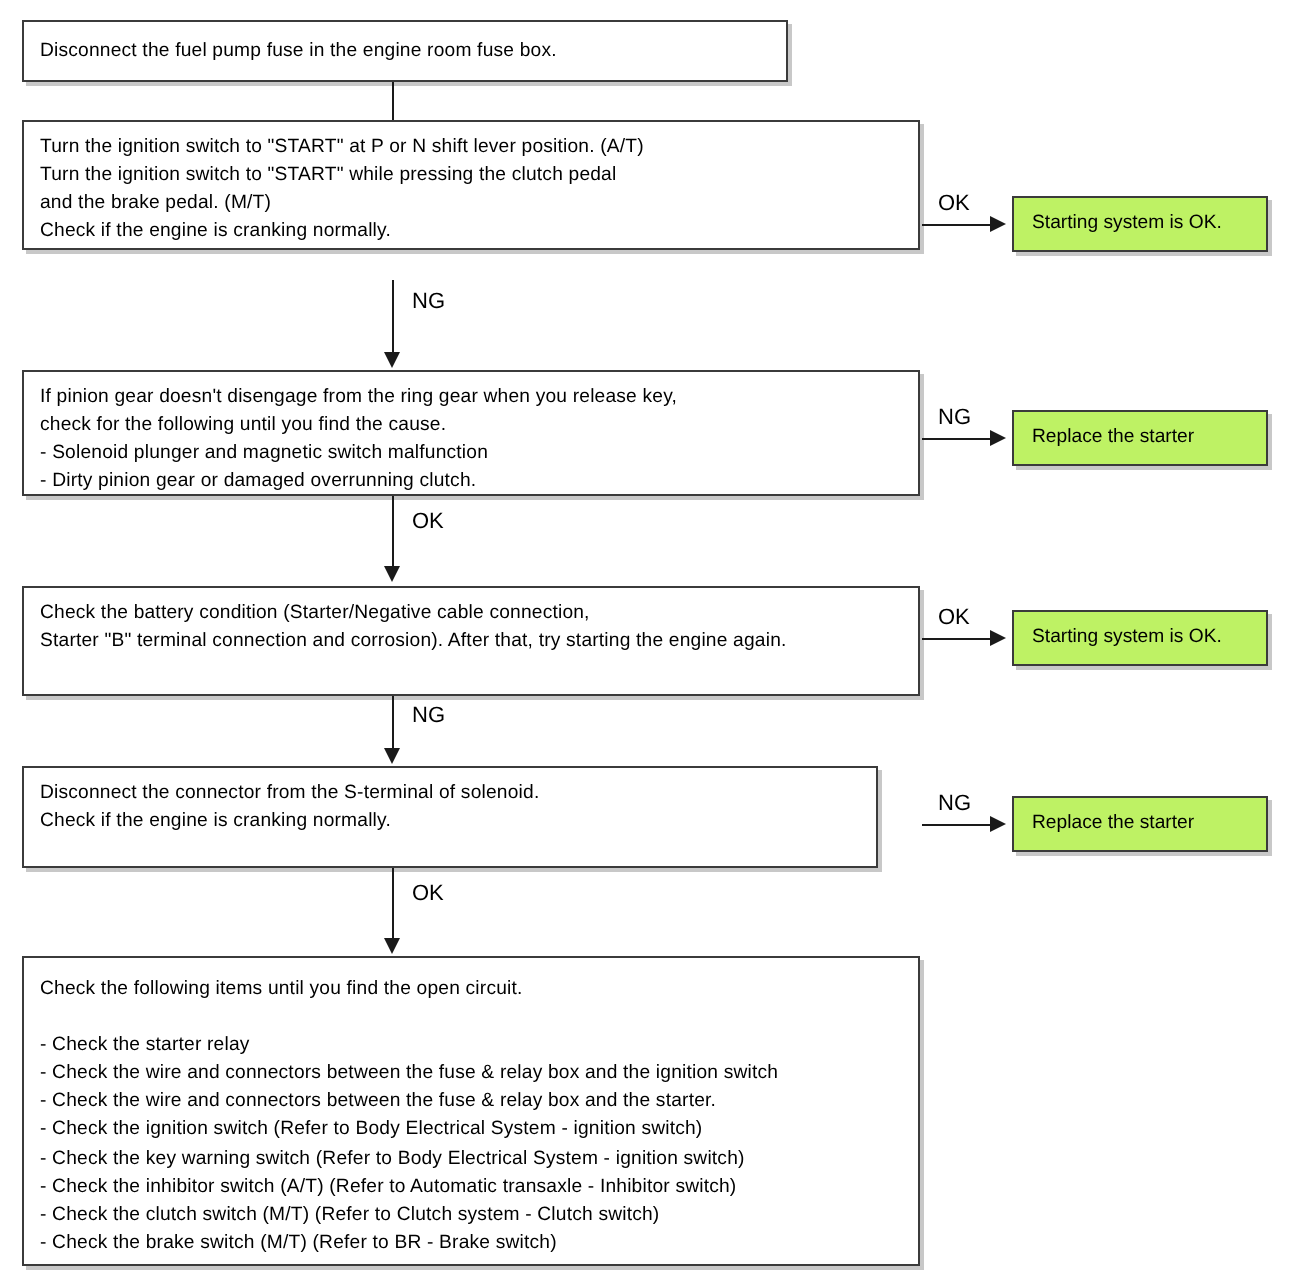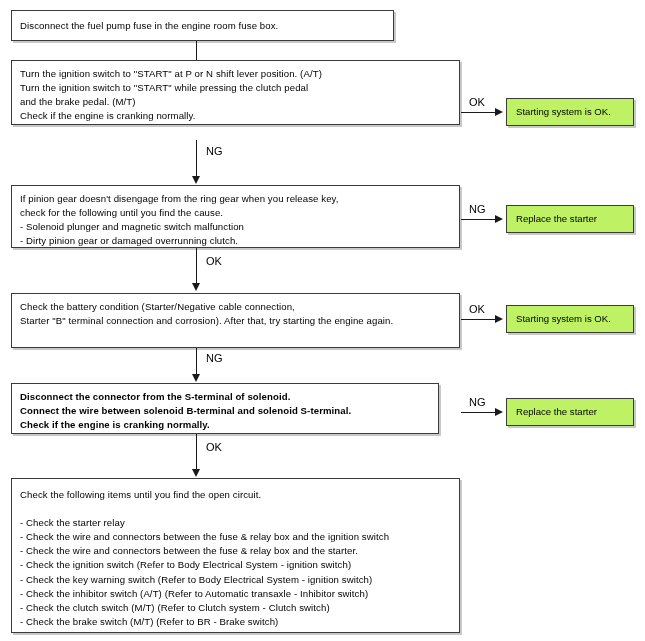--- a/index.html
+++ b/index.html
@@ -147,22 +147,22 @@
   <div class="harrow" style="left:495px; top:315px;"></div>
   <div class="edge-label" style="left:469px; top:304px;">OK</div>
   <div class="result-box" style="left:506px; top:305px; width:128px; height:28px;">
     <div class="rtxt">Starting system is OK.</div>
   </div>
 
   <div class="vline" style="left:196px; top:348px; height:27px;"></div>
   <div class="varrow" style="left:192px; top:374px;"></div>
   <div class="edge-label" style="left:206px; top:353px;">NG</div>
 
-  <div class="box" style="left:11px; top:383px; width:428px; height:51px;font-weight:bold;">
-    <div class="txt" id="t-step5" style="top:6px;"><span class="line-row"><span>Disconnect the connector from the S-terminal of solenoid.</span></span><span class="line-row"><span>Connect the wire between solenoid B-terminal and solenoid S-terminal.</span></span><span class="line-row"><span>Check if the engine is cranking normally.</span></span></div>
+  <div class="box" style="left:11px; top:383px; width:428px; height:51px;">
+    <div class="txt" id="t-step5" style="top:6px;"><span class="line-row"><span>Disconnect the connector from the S-terminal of solenoid.</span></span><span class="line-row"><span>Check if the engine is cranking normally.</span></span></div>
   </div>
 
   <div class="hline" style="left:461px; top:412px; width:36px;"></div>
   <div class="harrow" style="left:495px; top:408px;"></div>
   <div class="edge-label" style="left:469px; top:397px;">NG</div>
   <div class="result-box" style="left:506px; top:398px; width:128px; height:28px;">
     <div class="rtxt">Replace the starter</div>
   </div>
 
   <div class="vline" style="left:196px; top:434px; height:36px;"></div>

